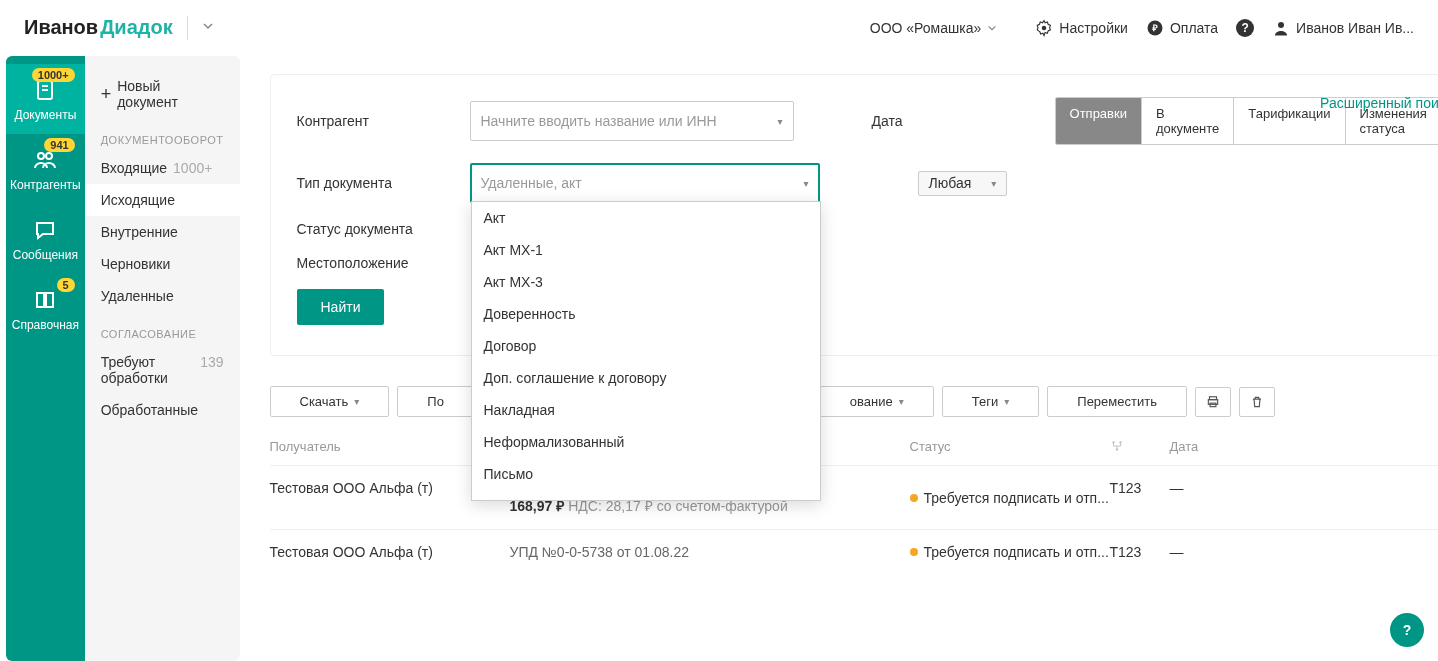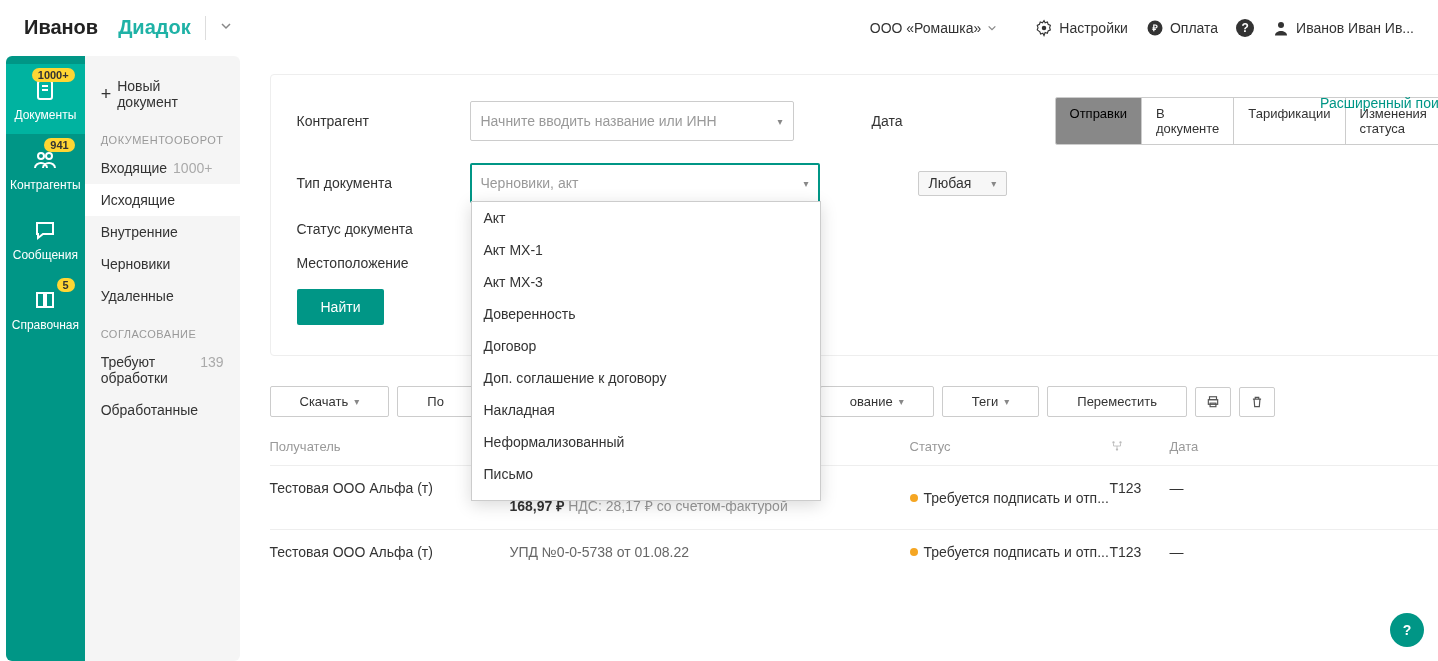--- a/index.html
+++ b/index.html
@@ -2,21 +2,21 @@
 <html><head>
 <meta charset="utf-8">
 <style>
 * { box-sizing: border-box; margin: 0; padding: 0; }
 body { font-family: -apple-system, BlinkMacSystemFont, "Segoe UI", Arial, sans-serif; font-size: 14px; color: #333; background: #fff; }
 
 
 .header { display: flex; align-items: center; padding: 8px 24px; height: 56px; border-bottom: 1px solid transparent; }
 .logo { font-size: 20px; font-weight: 600; display: flex; align-items: center; }
 .logo-k { color: #222; font-weight: 700; }
-.logo-d { color: #1fb2a6; font-weight: 600; margin-left: 20px; }
+.logo-d { color: #1fb2a6; font-weight: 600; margin-left: 2px; }
 .logo-sep { width: 1px; height: 24px; background: #ddd; margin: 0 14px; }
 .logo-chevron { color: #888; font-size: 12px; cursor: pointer; }
 .header-spacer { flex: 1; }
 .org { display: flex; align-items: center; gap: 6px; color: #333; cursor: pointer; margin-right: 20px; }
 .hdr-item { display: flex; align-items: center; gap: 6px; margin-left: 18px; cursor: pointer; color: #333; }
 .hdr-icon { width: 18px; height: 18px; display: inline-flex; align-items: center; justify-content: center; }
 .hdr-icon svg { width: 18px; height: 18px; }
 .help-circle { width: 18px; height: 18px; border-radius: 50%; background: #333; color: #fff; display: inline-flex; align-items: center; justify-content: center; font-size: 12px; font-weight: 700; }
 .user-icon { width: 18px; height: 18px; }
 
@@ -47,21 +47,21 @@
 
 .form-row { display: flex; align-items: center; margin-bottom: 18px; gap: 48px; }
 .form-label { width: 125px; color: #333; font-size: 14px; flex-shrink: 0; }
 .combo { width: 350px; height: 40px; border: 1px solid #ccc; border-radius: 2px; display: flex; align-items: center; padding: 0 10px; color: #999; cursor: pointer; position: relative; background: #fff; }
 .combo.focused { border: 2px solid #009686; padding: 0 9px; }
 .combo-caret { margin-left: auto; color: #888; font-size: 10px; }
 .date-label { margin-left: 30px; margin-right: 10px; }
 .seg-group { display: inline-flex; border: 1px solid #ccc; border-radius: 2px; overflow: hidden; }
 .seg-btn { padding: 8px 14px; border-right: 1px solid #ccc; background: #fff; cursor: pointer; font-size: 13px; }
 .seg-btn:last-child { border-right: none; }
-.seg-btn.active { background: #888; color: #000000; }
+.seg-btn.active { background: #888; color: #ffffff; }
 .date-any { display: inline-flex; align-items: center; height: 25px; border: 1px solid #ccc; border-radius: 2px; padding: 0 10px; background: #f7f7f7; cursor: pointer; gap: 20px; }
 
 .btn-primary { background: #009686; color: #fff; border: none; padding: 10px 24px; border-radius: 2px; font-size: 14px; cursor: pointer; }
 
 
 .dropdown { position: absolute; top: 36px; left: -1px; width: 350px; background: #fff; border: 1px solid #ccc; box-shadow: 0 4px 16px rgba(0,0,0,0.15); z-index: 100; max-height: 300px; overflow: hidden; }
 .dd-item { padding: 8px 12px; cursor: pointer; color: #333; font-size: 14px; }
 
 
 .toolbar { display: flex; gap: 8px; margin-top: 30px; margin-bottom: 14px; align-items: center; }
@@ -239,21 +239,21 @@
           <div class="seg-btn active">Отправки</div>
           <div class="seg-btn">В документе</div>
           <div class="seg-btn">Тарификации</div>
           <div class="seg-btn">Изменения статуса</div>
         </div>
       </div>
 
       <div class="form-row">
         <div class="form-label">Тип документа</div>
         <div class="combo focused" style="position:relative;">
-          <span>Черновики, акт</span>
+          <span>Удаленные, акт</span>
           <span class="combo-caret">▾</span>
           <div class="dropdown" id="dd-list">
               <div class="dd-item">Акт</div>
               <div class="dd-item">Акт МХ-1</div>
               <div class="dd-item">Акт МХ-3</div>
               <div class="dd-item">Доверенность</div>
               <div class="dd-item">Договор</div>
               <div class="dd-item">Доп. соглашение к договору</div>
               <div class="dd-item">Накладная</div>
               <div class="dd-item">Неформализованный</div>

